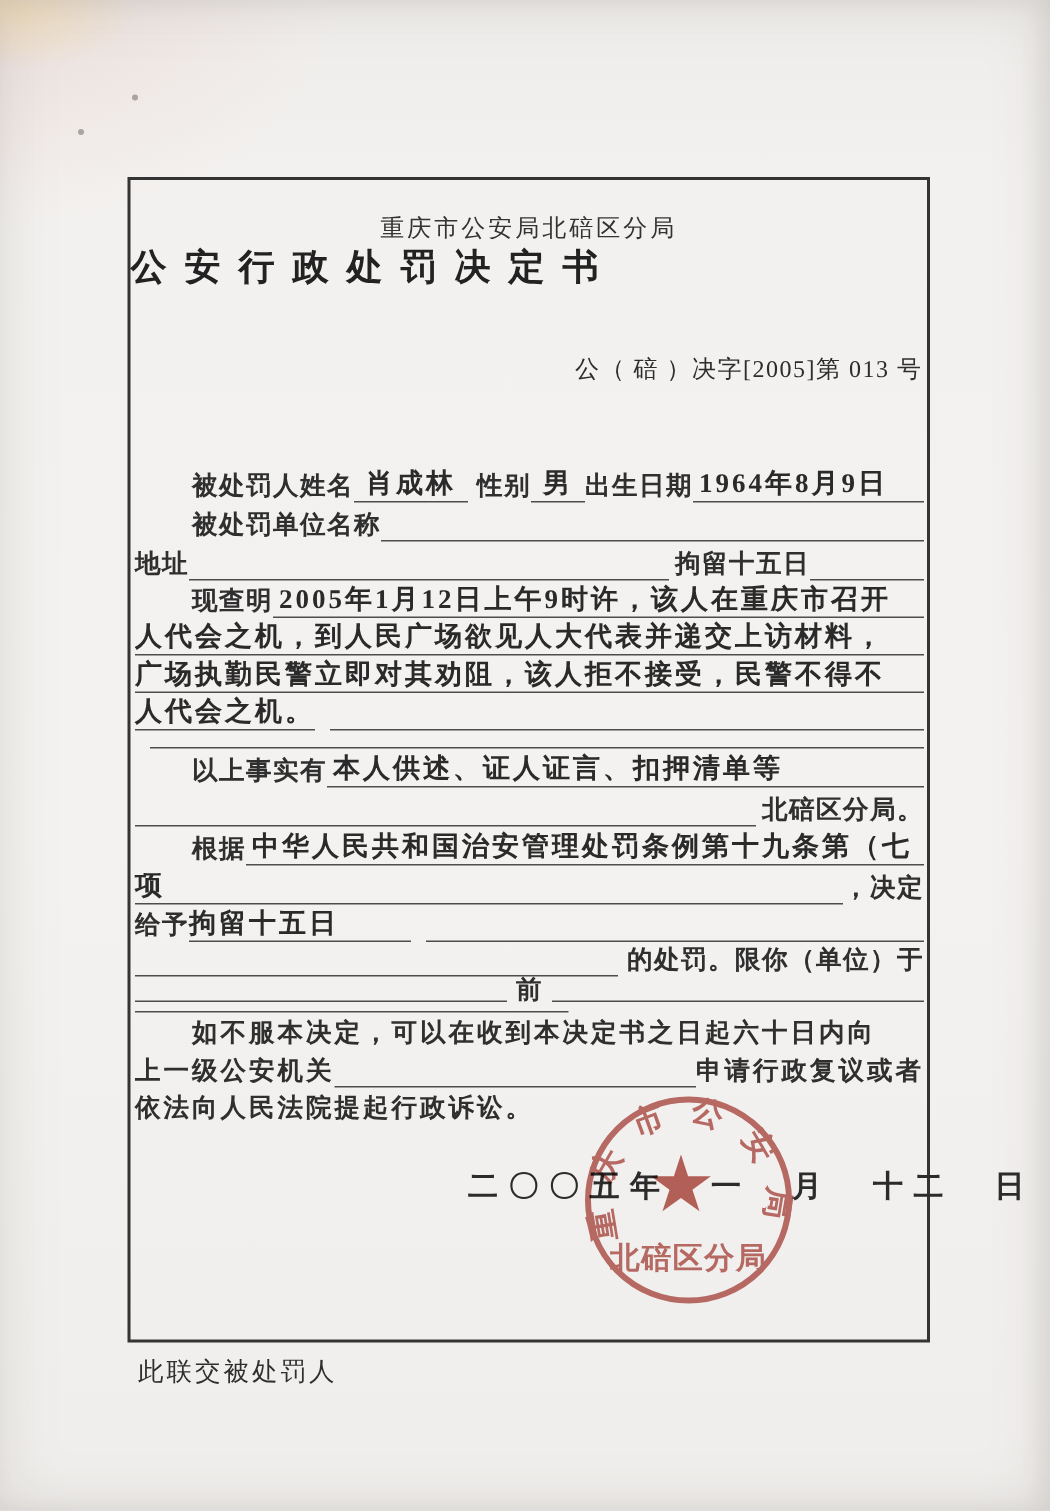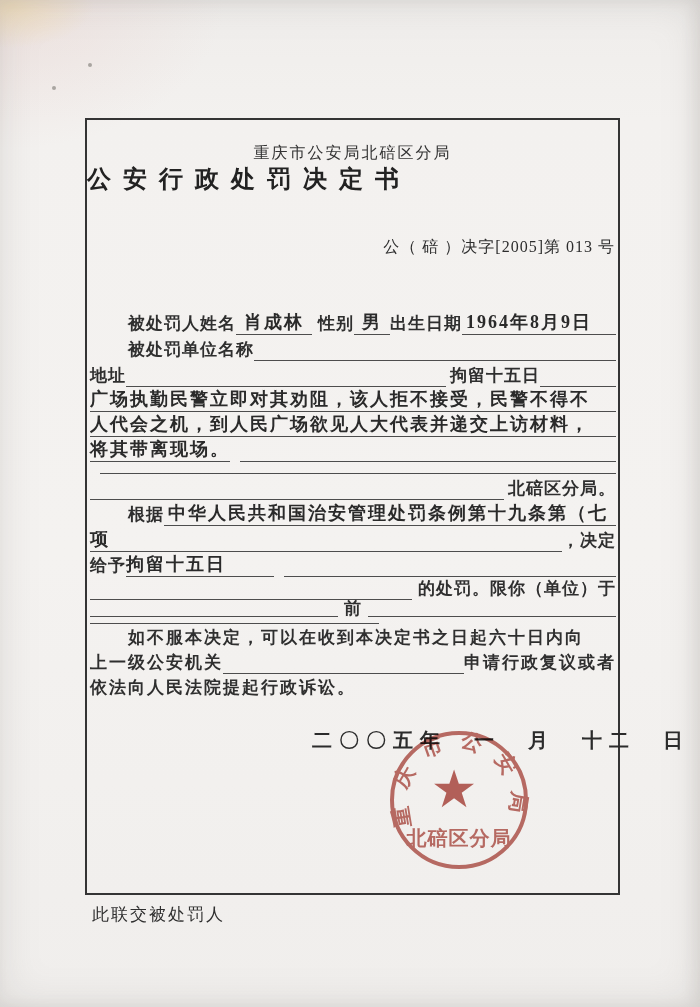--- a/index.html
+++ b/index.html
@@ -120,34 +120,44 @@
       </div>
 
       <div class="r">
         <span class="lbl">地址</span>
         <span class="u w320"></span>
         <span class="lbl ml4">拘留十五日</span>
         <span class="u fill"></span>
       </div>
 
       <div class="r h25">
+        <span class="ind"></span>
+        <span class="lbl">现查明</span>
+        <span class="u val fill pl4">2005年1月12日上午9时许，该人在重庆市召开</span>
+      </div>
+      <div class="r h25">
+        <span class="u val fill">人代会之机，到人民广场欲见人大代表并递交上访材料，</span>
+      </div>
+      <div class="r h25">
         <span class="u val fill">广场执勤民警立即对其劝阻，该人拒不接受，民警不得不</span>
       </div>
       <div class="r h25">
-        <span class="u val fill">人代会之机，到人民广场欲见人大代表并递交上访材料，</span>
-      </div>
-      <div class="r h25">
-        <span class="u val">将其带离现场。</span>
+        <span class="u val">人代会之机。</span>
         <span class="u fill ml10"></span>
       </div>
 
       <div class="r h12">
         <span class="u fill ml10"></span>
       </div>
 
+      <div class="r">
+        <span class="ind"></span>
+        <span class="lbl">以上事实有</span>
+        <span class="u val fill pl4">本人供述、证人证言、扣押清单等</span>
+      </div>
       <div class="r">
         <span class="u fill"></span>
         <span class="lbl ml4">北碚区分局。</span>
       </div>
 
       <div class="r">
         <span class="ind"></span>
         <span class="lbl">根据</span>
         <span class="u val fill pl4">中华人民共和国治安管理处罚条例第十九条第（七</span>
       </div>

